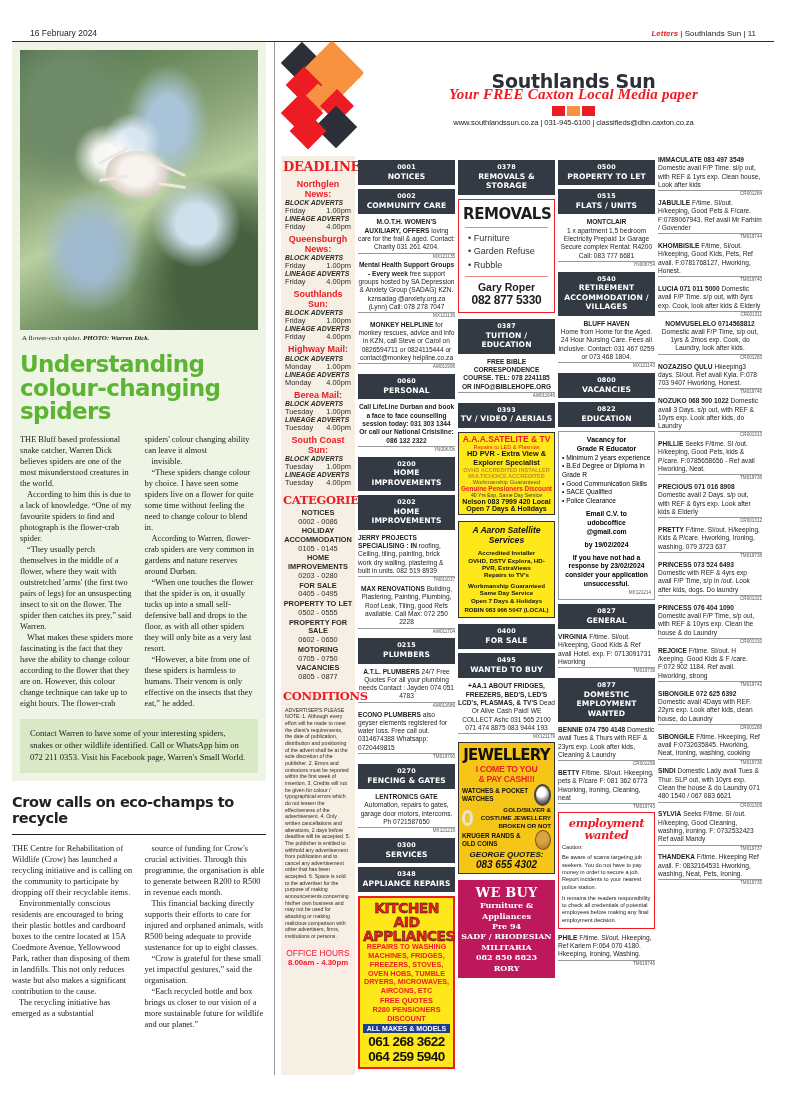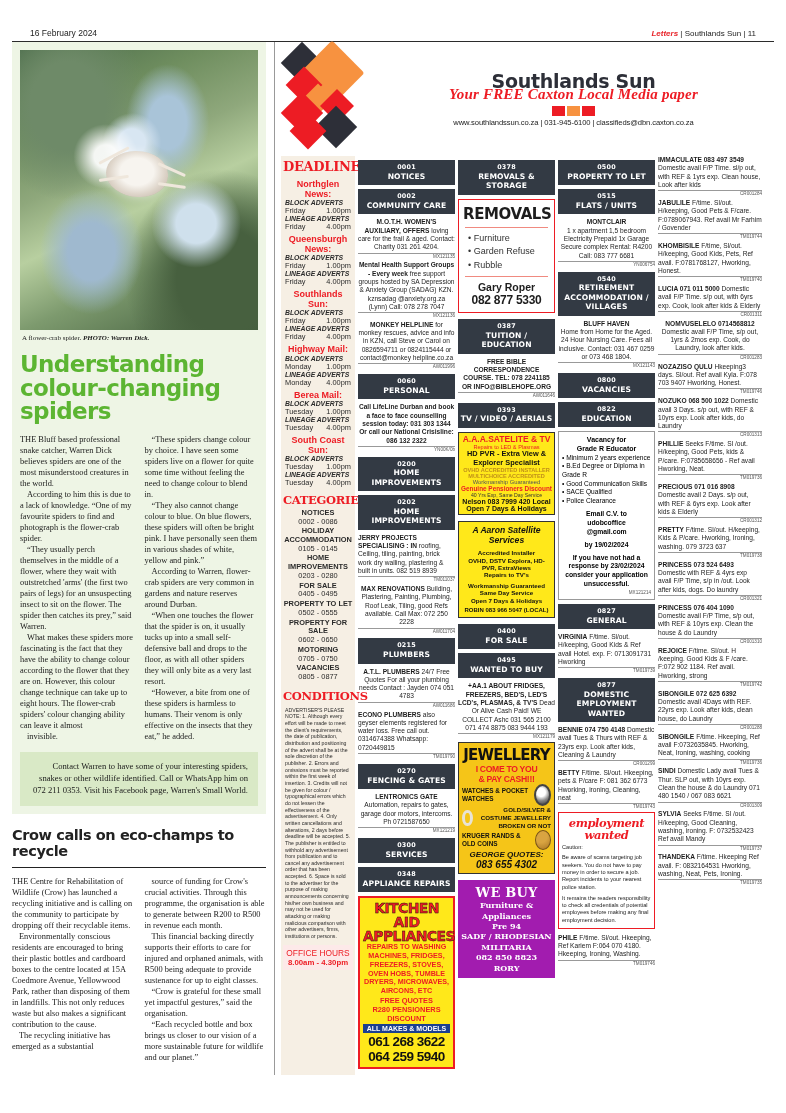--- a/index.html
+++ b/index.html
@@ -67,21 +67,21 @@
   .body-2col { column-count: 2; column-gap: 11px; }
   .body-2col p {
     font-family: "Liberation Serif", serif;
     font-size: 8.4px; line-height: 1.31; color: #1a1a1a;
     text-align: left;
   }
   .body-2col p + p { text-indent: 7px; }
 
   .promo-box {
     margin-top: 10px; background: #d9e9c6; padding: 9px 10px;
-    font-family: "Liberation Serif", serif; font-size: 8.6px; line-height: 1.38; color:#1a1a1a;text-align:right;
+    font-family: "Liberation Serif", serif; font-size: 8.6px; line-height: 1.38; color:#1a1a1a;
   }
 
   .sub-headline {
     font-family: "DejaVu Sans", sans-serif; font-weight: bold;
     font-size: 14.5px; color: #222; margin: 13px 0 8px 0;
     letter-spacing: -0.4px;
   }
   .sub-rule { border-top: 1px solid #222; margin-bottom: 8px; }
 
   
@@ -174,21 +174,21 @@
   .jewel-ad .hd { font-family:"DejaVu Sans",sans-serif; font-weight:bold; font-size:15px; color:#111; letter-spacing:-0.8px; }
   .jewel-ad .l1 { color:#ed1c24; font-weight:bold; font-size:8.6px; letter-spacing:-0.3px; }
   .jewel-ad .l2 { color:#111; font-weight:bold; font-size:6.4px; text-align:left; line-height:1.3; }
   .jewel-ad .l3 { color:#111; font-weight:bold; font-size:6.2px; text-align:right; line-height:1.3; }
   .jewel-ad .nm { font-style:italic; font-weight:bold; font-size:8px; color:#111; }
   .jewel-ad .tel { font-style:italic; font-weight:bold; font-size:10px; color:#111; }
   .watch { width:22px; height:22px; border-radius:50%; background:radial-gradient(circle at 40% 35%,#fff 0 30%,#888 60%,#333 100%); display:inline-block; border:2px solid #444; vertical-align:middle; }
   .ring { width:16px;height:16px;border-radius:50%;border:3px solid #e8e3d4; display:inline-block; }
   .coin { width:20px;height:20px;border-radius:50%;background:radial-gradient(circle at 35% 30%,#d9a441 0 40%,#a87423 100%); display:inline-block; border:1px solid #7a5518; }
 
-  .webuy-ad { background:#a21caf; color:#fff; text-align:center; padding:5px 3px; margin-bottom:6px; font-family:"DejaVu Serif",serif; }
+  .webuy-ad { background:#be185d; color:#fff; text-align:center; padding:5px 3px; margin-bottom:6px; font-family:"DejaVu Serif",serif; }
   .webuy-ad .hd { font-weight:bold; font-size:13px; letter-spacing:0.2px; }
   .webuy-ad .l { font-weight:bold; font-size:8px; line-height:1.3; }
 
   .kitchen-ad { background:#ffe81a; border:2px solid #ed1c24; padding:3px; text-align:center; margin-bottom:6px; }
   .kitchen-ad .hd { font-family:"DejaVu Sans",sans-serif; font-weight:bold; font-size:14px; color:#ed1c24; letter-spacing:-0.6px; line-height:1.0;
      -webkit-text-stroke: 0.4px #111; }
   .kitchen-ad .body { color:#ed1c24; font-weight:bold; font-size:7.2px; line-height:1.22; }
   .kitchen-ad .fq { color:#ed1c24; font-weight:bold; font-size:7.4px; }
   .kitchen-ad .blue { background:#1b3f8f; color:#fff; font-weight:bold; font-size:7px; padding:1px 0; margin:1px 0; }
   .kitchen-ad .tel { color:#111; font-weight:bold; font-size:13.5px; letter-spacing:-0.5px; line-height:1.12; }
@@ -241,21 +241,20 @@
           <div>colour-changing spiders</div>
         </div>
 
         <div class="body-2col">
           <p>THE Bluff based professional snake catcher, Warren Dick believes spiders are one of the most misunderstood creatures in the world.</p>
           <p>According to him this is due to a lack of knowledge. “One of my favourite spiders to find and photograph is the flower-crab spider.</p>
           <p>“They usually perch themselves in the middle of a flower, where they wait with outstretched 'arms' (the first two pairs of legs) for an unsuspecting insect to sit on the flower. The spider then catches its prey,” said Warren.</p>
           <p>What makes these spiders more fascinating is the fact that they have the ability to change colour according to the flower that they are on. However, this colour change technique can take up to eight hours. The flower-crab spiders' colour changing ability can leave it almost</p>
           <p>invisible.</p>
           <p>“These spiders change colour by choice. I have seen some spiders live on a flower for quite some time without feeling the need to change colour to blend in.</p>
-          <p>“They also cannot change colour to blue. On blue flowers, these spiders will often be bright pink. I have personally seen them in various shades of white, yellow and pink.”</p>
           <p>According to Warren, flower-crab spiders are very common in gardens and nature reserves around Durban.</p>
           <p>“When one touches the flower that the spider is on, it usually tucks up into a small self-defensive ball and drops to the floor, as with all other spiders they will only bite as a very last resort.</p>
           <p>“However, a bite from one of these spiders is harmless to humans. Their venom is only effective on the insects that they eat,” he added.</p>
         </div>
 
         <div class="promo-box">Contact Warren to have some of your interesting spiders, snakes or other wildlife identified. Call or WhatsApp him on 072 211 0353. Visit his Facebook page, Warren's Small World.</div>
       </div>
 
       <div class="sub-headline">Crow calls on eco-champs to recycle</div>
       <div class="sub-rule"></div>

